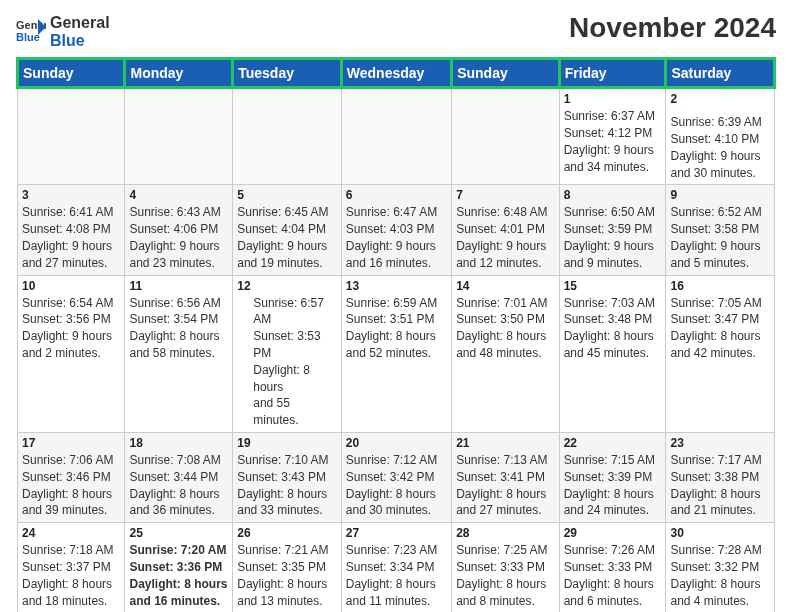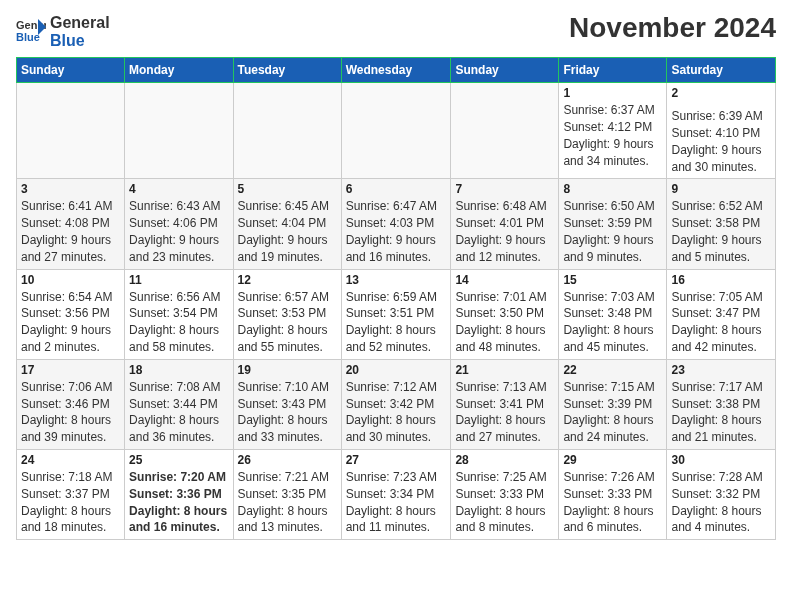--- a/index.html
+++ b/index.html
@@ -46,23 +46,23 @@
     .calendar {
       width: 100%;
       border-collapse: collapse;
       font-size: 9.5px;
     }
     .calendar th {
       background: #1a5fb4;
       color: white;
       padding: 5px 4px;
       text-align: left;
-      font-size: 12px;
+      font-size: 14px;
       font-weight: bold;
-      border: 1px solid #22c55e;
+      border: 3px solid #22c55e;
     }
     .calendar td {
       border: 1px solid #ccc;
       padding: 3px 4px;
       vertical-align: top;
       width: 113px;
       height: 80px;
       background: #fff;
     }
     .calendar td.empty {
@@ -204,21 +204,21 @@
           </td>
           <td>
             <span class="day-num">11</span>
             <div class="day-info" style="white-space: pre-line;">Sunrise: 6:56 AM
 Sunset: 3:54 PM
 Daylight: 8 hours
 and 58 minutes.</div>
           </td>
           <td>
             <span class="day-num">12</span>
-            <div class="day-info" style="white-space: pre-line;">Sunrise: 6:57 AM
+            <div class="day-info" style="white-space: pre-line; margin-left: 16px;">Sunrise: 6:57 AM
 Sunset: 3:53 PM
 Daylight: 8 hours
 and 55 minutes.</div>
           </td>
           <td>
             <span class="day-num">13</span>
             <div class="day-info" style="white-space: pre-line;">Sunrise: 6:59 AM
 Sunset: 3:51 PM
 Daylight: 8 hours
 and 52 minutes.</div>

